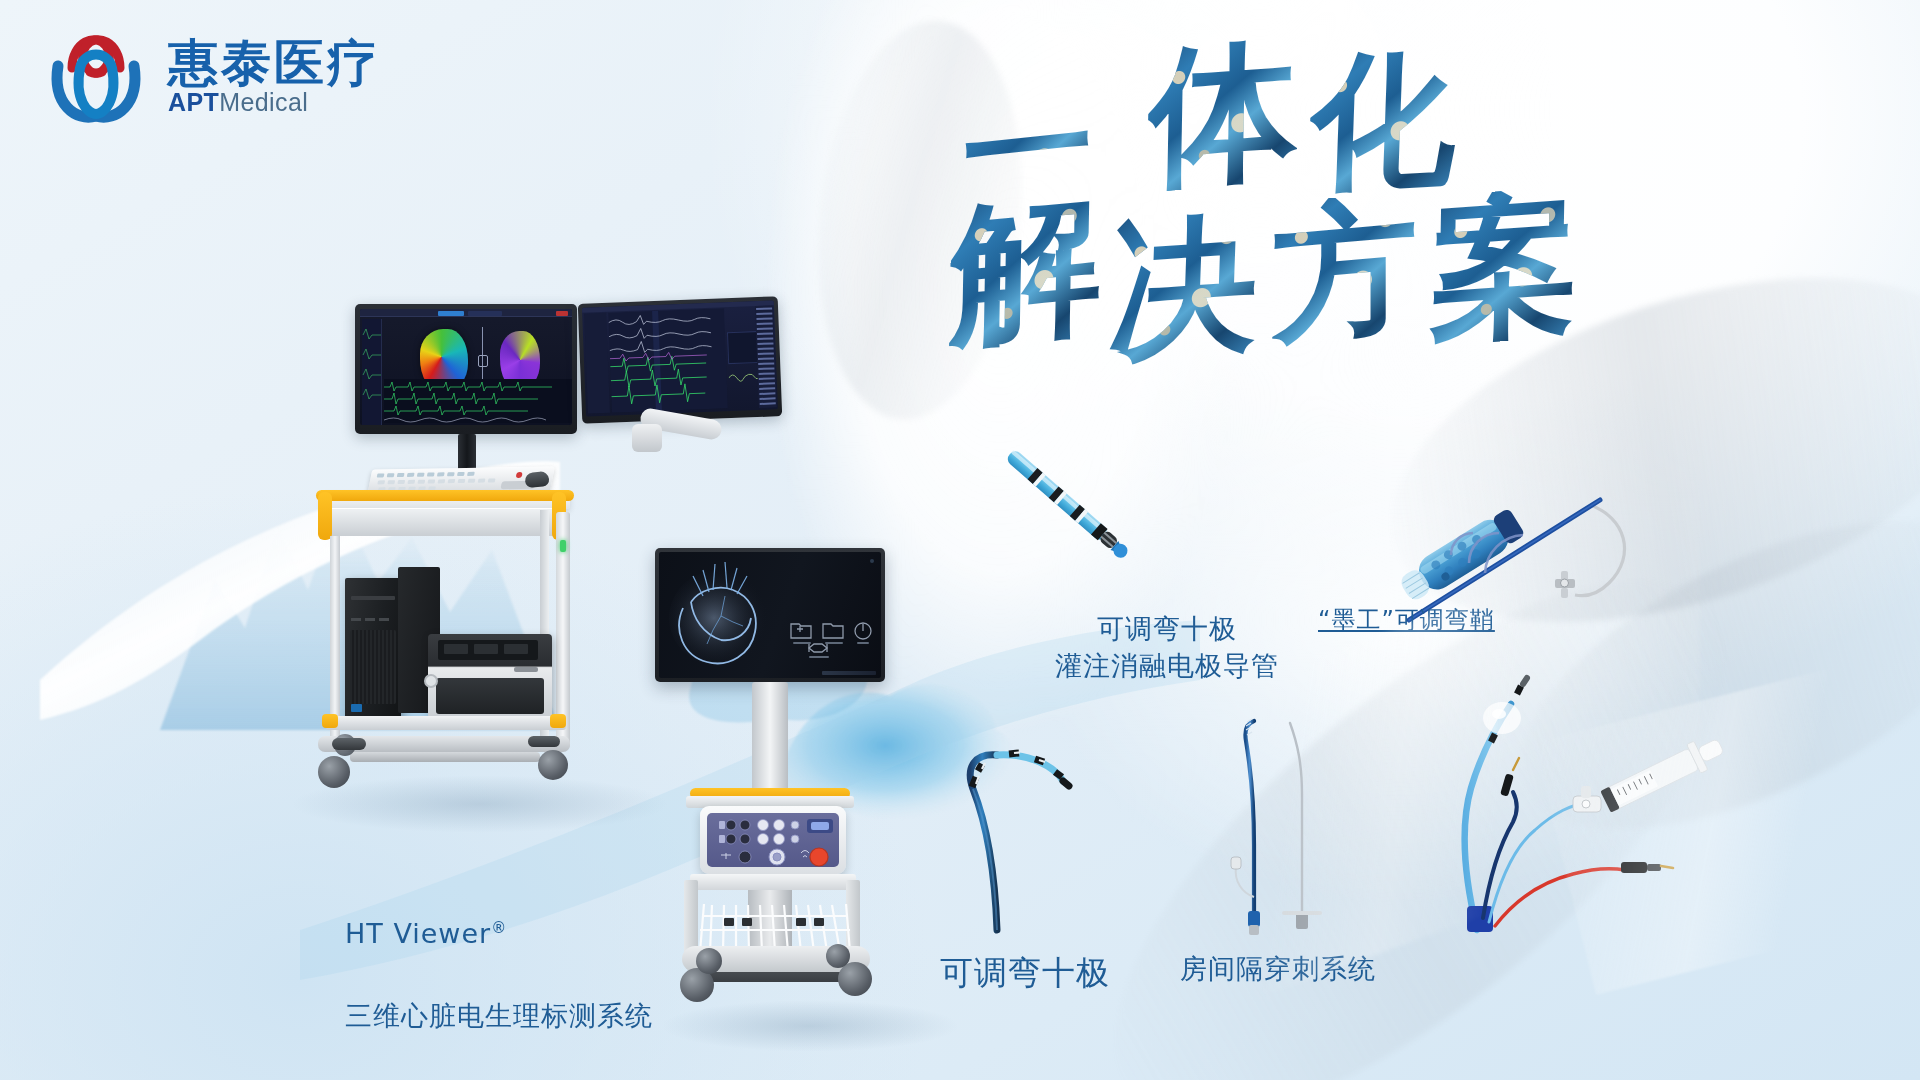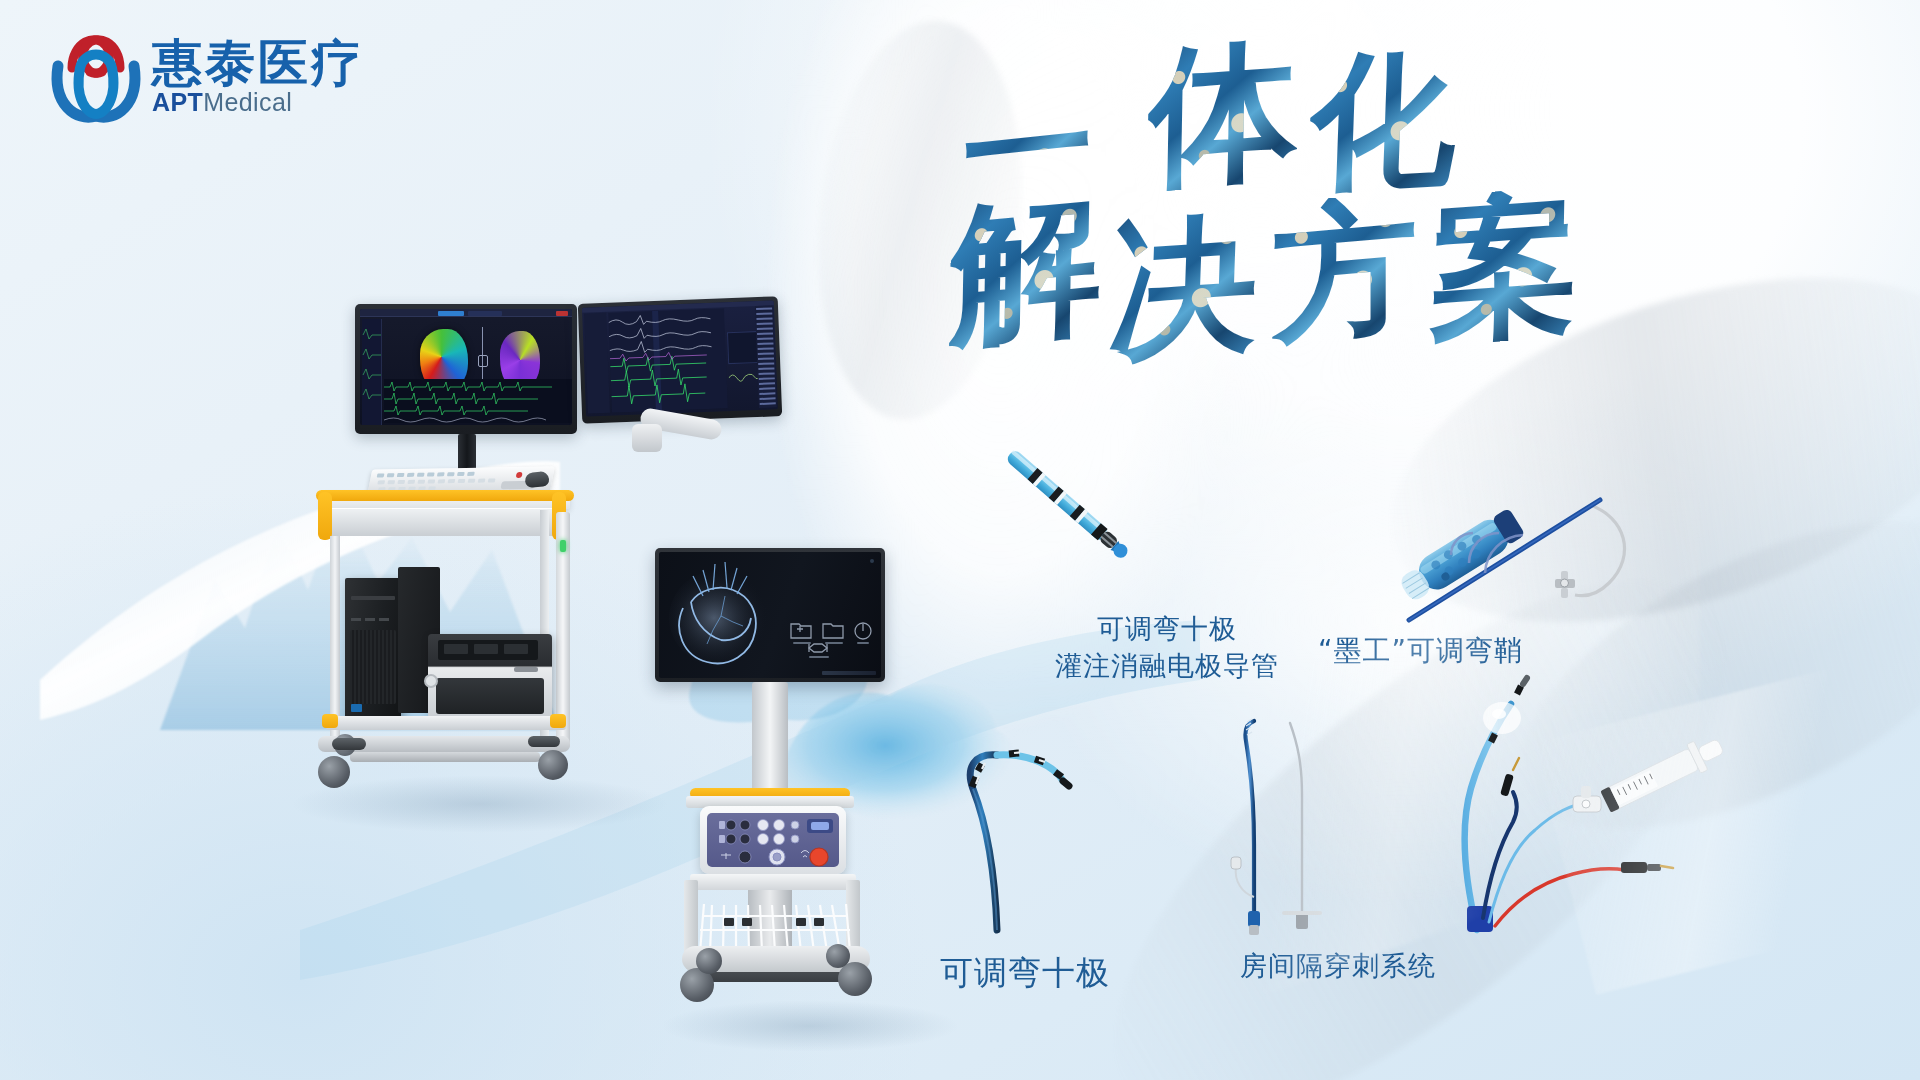--- a/index.html
+++ b/index.html
@@ -34,21 +34,21 @@
     position:absolute; opacity:.55;
     background:linear-gradient(100deg, rgba(171,181,191,0) 0%, rgba(171,181,191,.55) 45%, rgba(171,181,191,0) 100%);
     filter: blur(3px);
   }
   .inkmount{
     position:absolute; pointer-events:none;
     filter: blur(1.2px);
   }
 
   
-  #logo{ position:absolute; left:42px; top:22px; display:flex; align-items:center; gap:2px; }
+  #logo{ position:absolute; left:42px; top:22px; display:flex; align-items:center; gap:18px; }
   #logo .mark{ width:108px; height:108px; position:relative; }
   #logo .words{ display:flex; flex-direction:column; gap:2px; }
   .cn-brand{
     font-size:50px; font-weight:700; letter-spacing:3px; color:#1761ab;
     font-family:"DejaVu Sans","Liberation Sans",sans-serif; line-height:1;
   }
   .en-brand{ font-size:25px; letter-spacing:.4px; line-height:1; }
   .en-brand .apt{ font-weight:700; color:#1a4f9c; }
   .en-brand .med{ font-weight:400; color:#4a6d8c; }
 
@@ -507,20 +507,26 @@
     </svg>
   </div>
 
   <div style="position:absolute;left:700px;top:956px;width:152px;height:26px;background:linear-gradient(180deg,#5c6166,#3a3e43);border-radius:50% 50% 14px 14px/70% 70% 14px 14px;"></div>
   <div style="position:absolute;left:682px;top:946px;width:188px;height:26px;background:linear-gradient(180deg,#edeff1,#c4c9cd);border-radius:14px;"></div>
   <div class="caster" style="left:680px;top:968px;width:34px;height:34px;"></div>
   <div class="caster" style="left:838px;top:962px;width:34px;height:34px;"></div>
   <div class="caster" style="left:696px;top:948px;width:26px;height:26px;"></div>
   <div class="caster" style="left:826px;top:944px;width:24px;height:24px;"></div>
 
+  <div class="plabel" style="left:345px; top:840px; font-size:27px;">
+    <div style="margin-bottom:8px;">
+      <span data-bind="system.product_name">HT Viewer</span><sup style="font-size:15px;" data-bind="system.trademark">®</sup>
+    </div>
+    <div data-bind="system.subtitle" style="font-size:27px;">三维心脏电生理标测系统</div>
+  </div>
 
   <div class="cath" style="left:985px; top:440px; width:200px; height:160px;">
     <svg width="200" height="160" viewBox="0 0 200 160">
       <defs>
         <linearGradient id="cathblue" x1="0" y1="0" x2="0" y2="1">
           <stop offset="0%" stop-color="#a9dcf3"></stop>
           <stop offset="35%" stop-color="#67c4ea"></stop>
           <stop offset="70%" stop-color="#3fa8d8"></stop>
           <stop offset="100%" stop-color="#2f8fc2"></stop>
         </linearGradient>
@@ -589,21 +595,21 @@
       <path d="M24 175 L215 55" stroke="#1d4fa0" stroke-width="5" stroke-linecap="round"></path>
       <path d="M24 175 L215 55" stroke="#3f72c8" stroke-width="1.6" stroke-linecap="round" opacity=".7"></path>
 
       <g stroke="#8094c9" fill="none" stroke-width="2.6" opacity=".85">
         <path d="M66 110 a22 22 0 0 1 22 -22"></path>
         <path d="M84 118 a30 30 0 0 1 30 -30"></path>
         <path d="M100 128 a40 40 0 0 1 38 -38"></path>
       </g>
     </svg>
   </div>
-  <div class="plabel" data-bind="products.1.label" style="left:1318px; top:632px; font-size:28px;">“墨工”可调弯鞘</div>
+  <div class="plabel" data-bind="products.1.label" style="left:1318px; top:604px; font-size:24px;text-decoration:underline;">“墨工”可调弯鞘</div>
 
   <div class="cath" style="left:935px; top:715px; width:200px; height:220px;">
     <svg width="200" height="220" viewBox="0 0 200 220">
       <defs>
         <linearGradient id="deca" x1="0" y1="0" x2="1" y2="0">
           <stop offset="0%" stop-color="#1c3f6c"></stop>
           <stop offset="45%" stop-color="#2f7fbd"></stop>
           <stop offset="100%" stop-color="#153352"></stop>
         </linearGradient>
       </defs>
@@ -646,21 +652,21 @@
       <rect x="29" y="240" width="10" height="10" rx="2" fill="#b8bec4"></rect>
 
       <path d="M34 212 C22 208 14 196 16 182" stroke="#cfd6dc" stroke-width="2" fill="none"></path>
       <rect x="11" y="172" width="10" height="12" rx="3" fill="#e5e9ec" stroke="#b2b8be" stroke-width=".8"></rect>
 
       <path d="M82 240 L82 110 C82 80 78 60 70 38" stroke="#b9c0c7" stroke-width="2.4" fill="none" stroke-linecap="round"></path>
       <rect x="76" y="228" width="12" height="16" rx="2" fill="#9aa1a8"></rect>
       <rect x="62" y="226" width="40" height="4" rx="2" fill="#d5dade"></rect>
     </svg>
   </div>
-  <div class="plabel" data-bind="products.3.label" style="left:1240px; top:950px; font-size:27px;font-family:Liberation Mono, monospace;">房间隔穿刺系统</div>
+  <div class="plabel" data-bind="products.3.label" style="left:1180px; top:950px; font-size:27px;">房间隔穿刺系统</div>
 
   <div class="cath" style="left:1455px; top:670px; width:360px; height:270px;">
     <svg width="360" height="270" viewBox="0 0 360 270">
       <defs>
         <linearGradient id="pacing" x1="0" y1="0" x2="1" y2="0">
           <stop offset="0%" stop-color="#4fa9e0"></stop>
           <stop offset="60%" stop-color="#7cc5ec"></stop>
           <stop offset="100%" stop-color="#3d94cd"></stop>
         </linearGradient>
       </defs>

